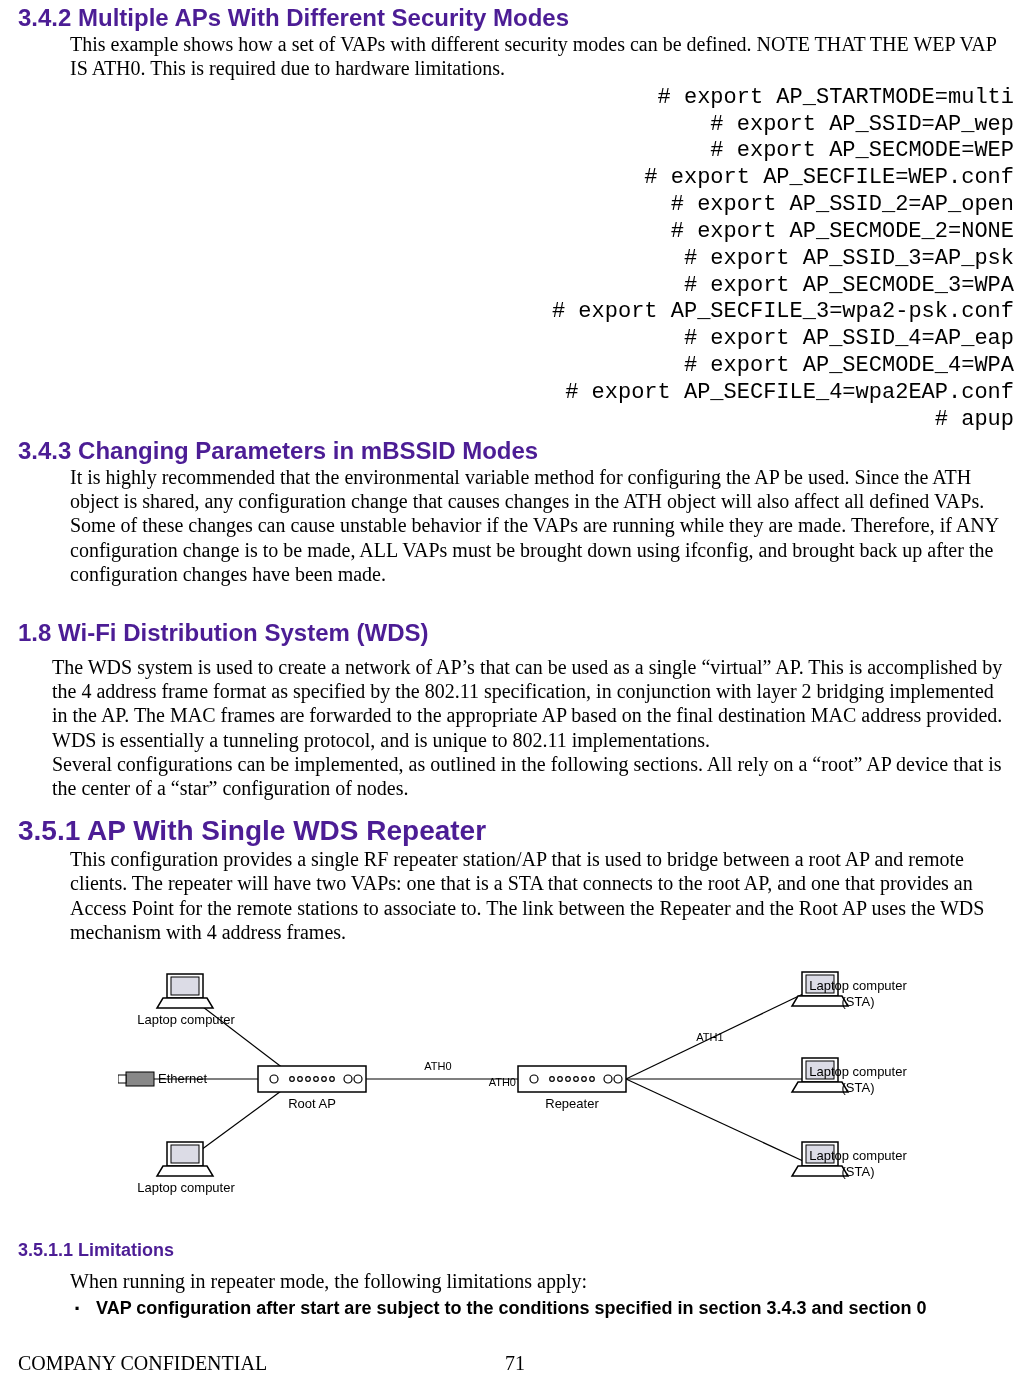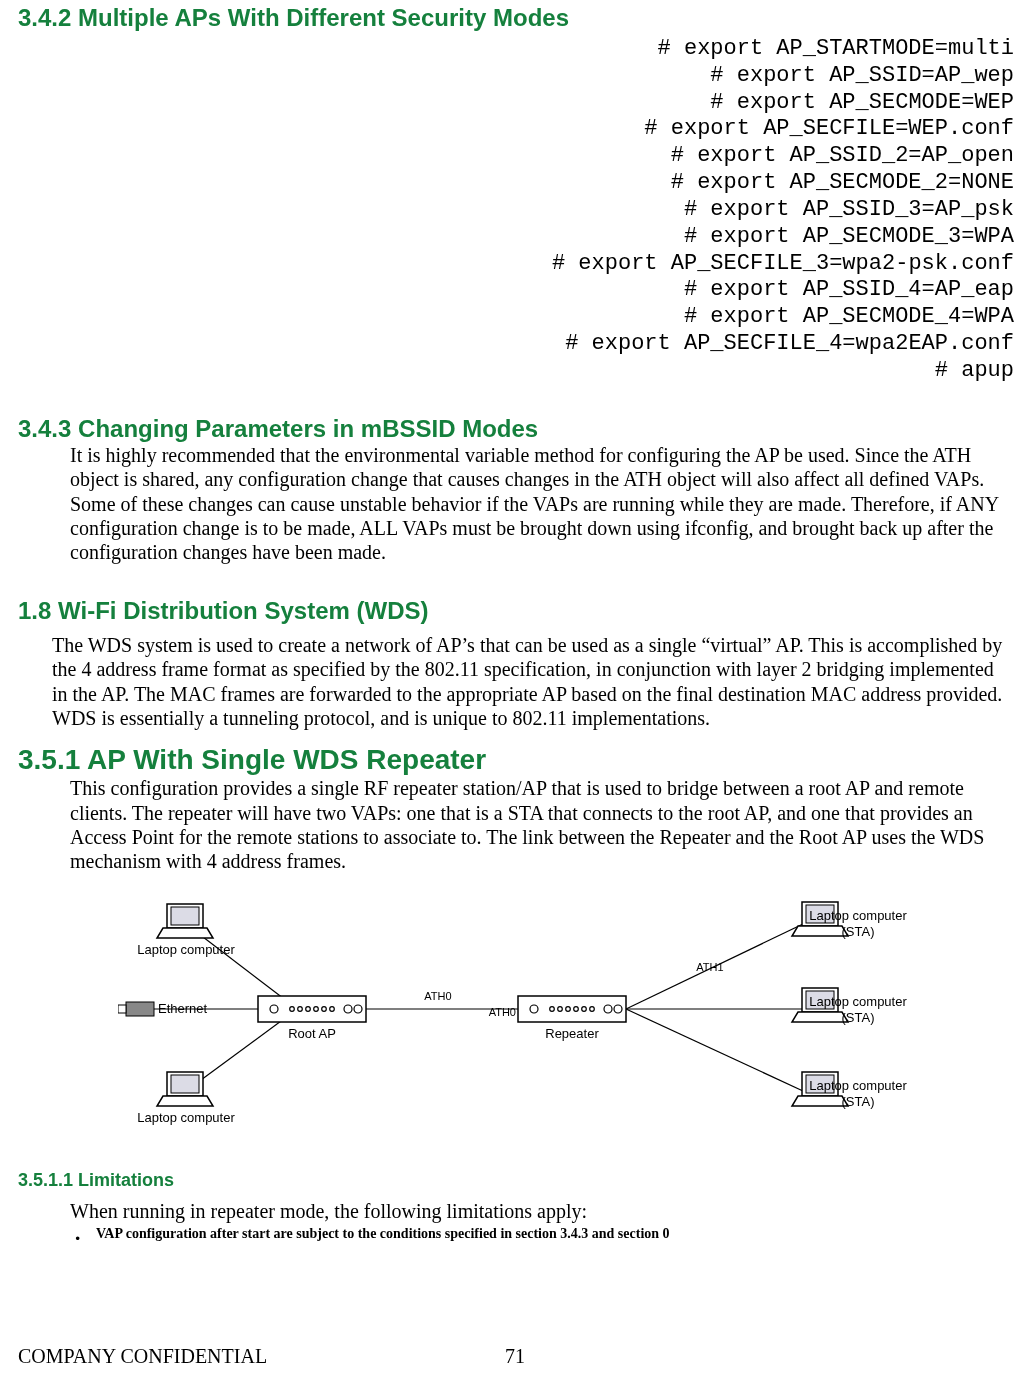--- a/index.html
+++ b/index.html
@@ -14,24 +14,24 @@
     position:relative;
     width:1030px;
     height:1399px;
     box-sizing:border-box;
     padding:0 16px 0 18px;
   }
   h2, h3, h4 {
     font-family:Arial, Helvetica, sans-serif;
     font-weight:bold;
     margin:0;
-    color:#15803d;
+    color:#4c1d95;
   }
   .h-3-4-2    { font-size:24px; margin-top:4px; }
-  .h-3-4-3    { font-size:24px; margin-top:30px; }
+  .h-3-4-3    { font-size:24px; margin-top:3px; }
   .h-3-5      { font-size:24px; margin-top:32px; }
   .h-3-5-1    { font-size:28px; margin-top:14px; }
   .h-3-5-1-1  { font-size:18px; margin-top:44px; }
   .body-text {
     font-size:20px;
     line-height:1.22;
     margin:0;
   }
   .indent-1 { margin-left:52px; }
   .indent-2 { margin-left:34px; }
@@ -42,23 +42,23 @@
     white-space:pre;
     margin:4px 0 0 60px;
     text-align:right;
   }
   ul.bullets {
     list-style:none;
     margin:2px 0 0 52px;
     padding:0;
   }
   ul.bullets li {
-    font-family:Liberation Serif, serif;
+    font-family:Liberation Sans, sans-serif;
     font-weight:bold;
-    font-size:14px;
+    font-size:18px;
     line-height:1.35;
     position:relative;
     padding-left:26px;
   }
   ul.bullets li::before {
     content:"·";
     position:absolute;
     left:4px;
     top:-2px;
     font-size:22px;
@@ -78,57 +78,59 @@
     fill:#000;
   }
   .svg-text-small {
     font-family:Arial, Helvetica, sans-serif;
     font-size:11px;
     fill:#000;
   }
 
   .footer {
     position:absolute;
-    bottom:35px;
+    bottom:28px;
     left:18px;
     right:18px;
     font-size:20px;
   }
   .footer-page {
     position:absolute;
     left:50%;
     transform:translateX(-50%);
   }
 </style>
 </head>
 <body>
 
 <div class="page">
 
   <h3 class="h-3-4-2">3.4.2 Multiple APs With Different Security Modes</h3>
+  <p class="body-text indent-1">This example shows how a set of VAPs with different security modes can be defined. NOTE THAT THE WEP VAP IS ATH0. This is required due to hardware limitations.</p>
   <pre class="code"># export AP_STARTMODE=multi
 # export AP_SSID=AP_wep
 # export AP_SECMODE=WEP
 # export AP_SECFILE=WEP.conf
 # export AP_SSID_2=AP_open
 # export AP_SECMODE_2=NONE
 # export AP_SSID_3=AP_psk
 # export AP_SECMODE_3=WPA
 # export AP_SECFILE_3=wpa2-psk.conf
 # export AP_SSID_4=AP_eap
 # export AP_SECMODE_4=WPA
 # export AP_SECFILE_4=wpa2EAP.conf
 # apup</pre>
 
   <h3 class="h-3-4-3">3.4.3 Changing Parameters in mBSSID Modes</h3>
   <p class="body-text indent-1">It is highly recommended that the environmental variable method for configuring the AP be used. Since the ATH object is shared, any configuration change that causes changes in the ATH object will also affect all defined VAPs. Some of these changes can cause unstable behavior if the VAPs are running while they are made. Therefore, if ANY configuration change is to be made, ALL VAPs must be brought down using ifconfig, and brought back up after the configuration changes have been made.</p>
 
   <h2 class="h-3-5">1.8 Wi-Fi Distribution System (WDS)</h2>
   <div class="gap-small"></div>
   <p class="body-text indent-2">The WDS system is used to create a network of AP’s that can be used as a single “virtual” AP. This is accomplished by the 4 address frame format as specified by the 802.11 specification, in conjunction with layer 2 bridging implemented in the AP. The MAC frames are forwarded to the appropriate AP based on the final destination MAC address provided. WDS is essentially a tunneling protocol, and is unique to 802.11 implementations.</p>
+  <p class="body-text indent-2">Several configurations can be implemented, as outlined in the following sections. All rely on a “root” AP device that is the center of a “star” configuration of nodes.</p>
 
   <h3 class="h-3-5-1">3.5.1 AP With Single WDS Repeater</h3>
   <p class="body-text indent-1">This configuration provides a single RF repeater station/AP that is used to bridge between a root AP and remote clients. The repeater will have two VAPs: one that is a STA that connects to the root AP, and one that provides an Access Point for the remote stations to associate to. The link between the Repeater and the Root AP uses the WDS mechanism with 4 address frames.</p>
 
   <div class="diagram-wrap">
     <svg class="diagram" width="820" height="230" viewBox="0 0 820 230">
       <defs>
         <g id="laptop">
           <rect x="4" y="0" width="36" height="24" fill="#fff" stroke="#000" stroke-width="1.5"></rect>
           <rect x="8" y="3" width="28" height="18" fill="#dcdce6" stroke="#000" stroke-width="1"></rect>

